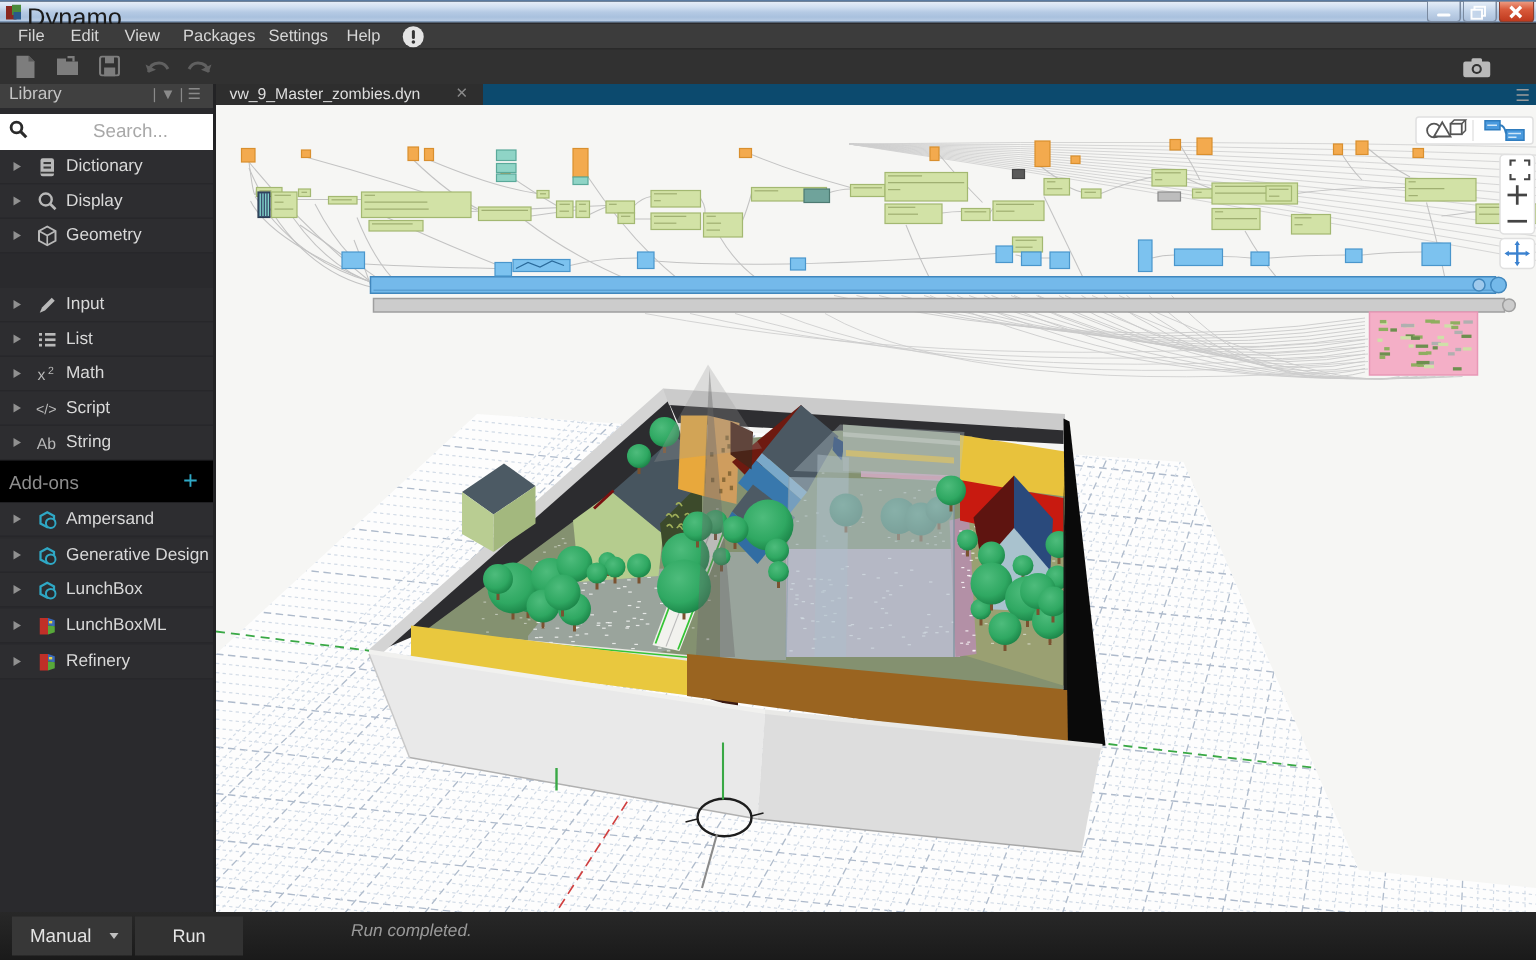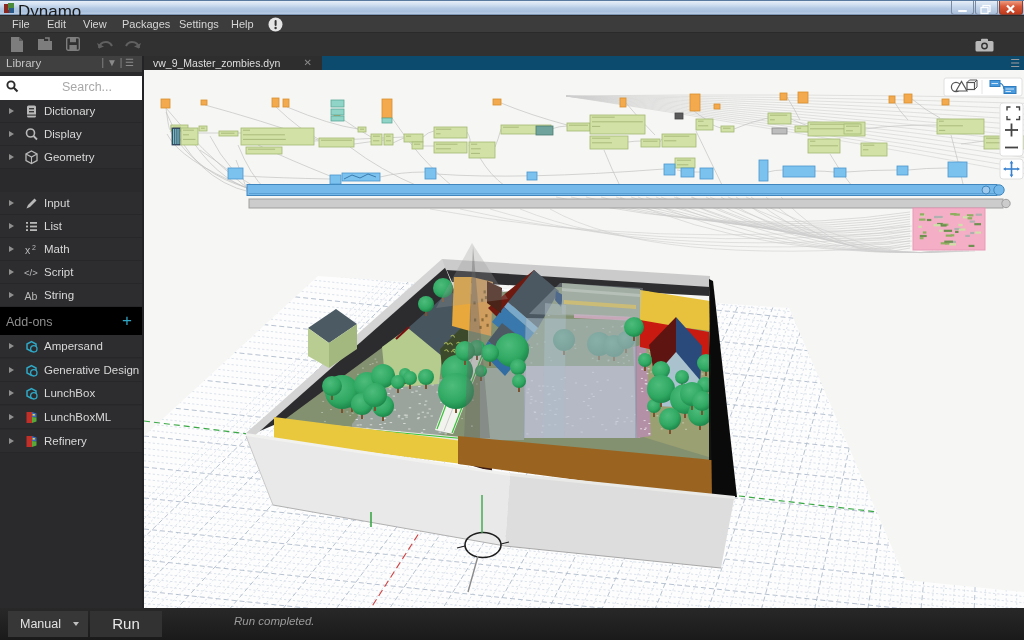--- a/index.html
+++ b/index.html
@@ -31,21 +31,21 @@
 .lrow .arr { position:absolute; left:9px; top:8px; width:0; height:0; border-left:5px solid #909090; border-top:3.5px solid transparent; border-bottom:3.5px solid transparent; }
 .lrow .ric { position:absolute; left:24px; top:4px; }
 .lrow .rlb { position:absolute; left:44px; top:5px; font-size:11.5px; color:#d8d8d8; }
 #addhead { position:absolute; left:0; top:251px; width:142px; height:28px; background:#000000; }
 #addhead .t { position:absolute; left:6px; top:8px; font-size:12.5px; color:#8d8d8d; }
 #addhead .plus { position:absolute; right:10px; top:4px; font-size:17px; color:#2fa8c5; font-weight:400; }
 #canvas { position:absolute; left:144px; top:70px; width:880px; height:538px; background:#f6f6f4; }
 #bottombar { position:absolute; left:0; top:608px; width:1024px; height:32px; background:linear-gradient(180deg,#282828,#1a1a1a); }
 #manual { position:absolute; left:8px; top:3px; width:80px; height:26px; background:#373737; color:#e2e2e2; font-size:12.5px; line-height:26px; padding-left:12px; }
 #manual .car { position:absolute; right:9px; top:11px; width:0; height:0; border-top:4px solid #c0c0c0; border-left:3.5px solid transparent; border-right:3.5px solid transparent; }
-#runbtn { position:absolute; left:90px; top:3px; width:72px; height:26px; background:#323232; color:#e8e8e8; font-size:15px; text-align:center; line-height:26px; }
+#runbtn { position:absolute; left:90px; top:3px; width:72px; height:26px; background:#323232; color:#e8e8e8; font-size:12px; text-align:center; line-height:26px; }
 #runmsg { position:absolute; left:234px; top:7px; color:#9a9a9a; font-size:11.5px; font-style:italic; }
 .tbico { position:absolute; top:4px; }
 </style></head>
 <body>
 <div id="app">
 <div id="titlebar">
   <svg id="dynicon" width="11" height="11">
         <rect x="0" y="1" width="7" height="9" fill="#8a2820"></rect>
         <rect x="4" y="0" width="6" height="7" fill="#4a8a3a"></rect>
         <rect x="5" y="5" width="5" height="5" fill="#2a5a8a"></rect>

